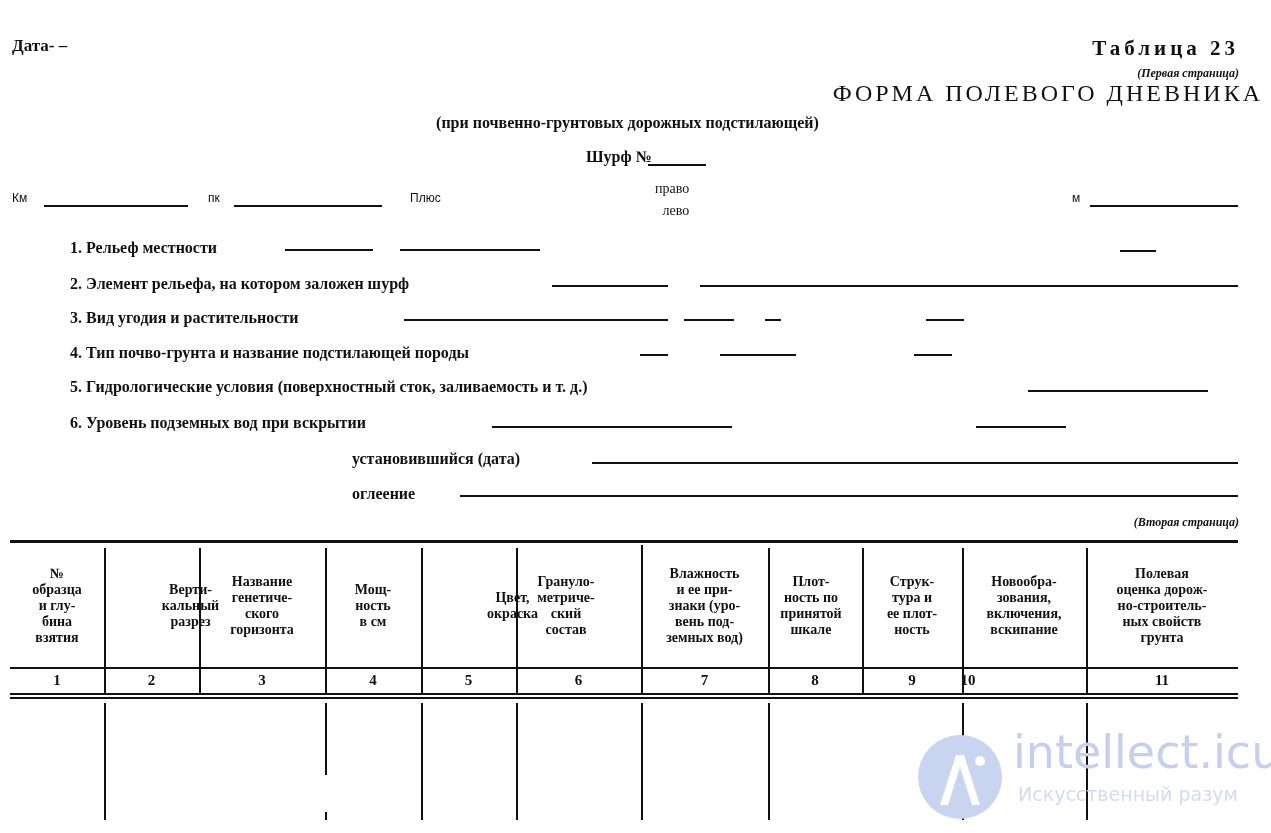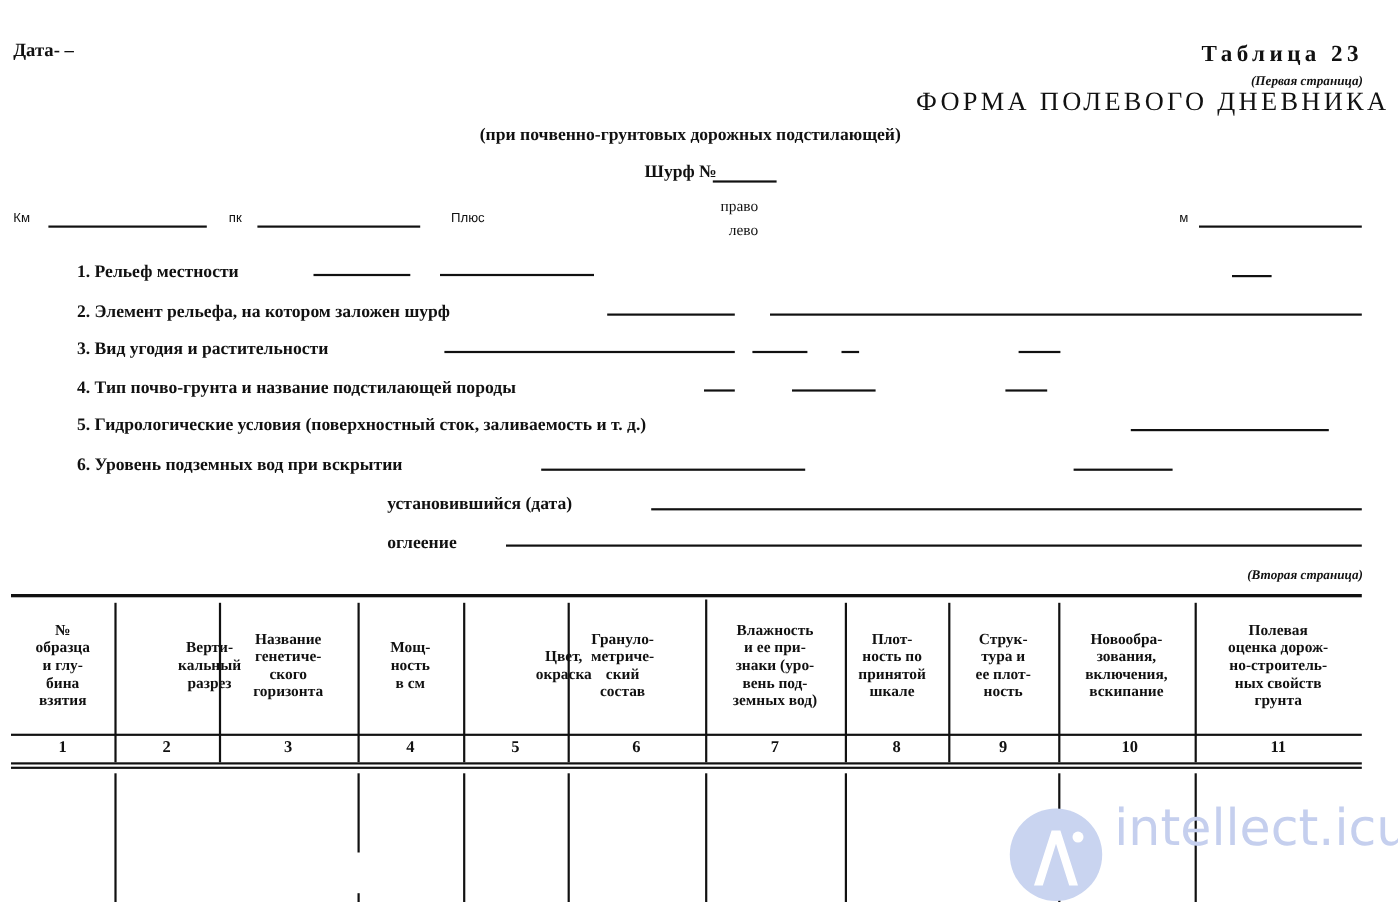--- a/index.html
+++ b/index.html
@@ -183,25 +183,26 @@
 
   <div class="num" style="left:10px; width:94px;">1</div>
   <div class="num" style="left:104px; width:95px;">2</div>
   <div class="num" style="left:199px; width:126px;">3</div>
   <div class="num" style="left:325px; width:96px;">4</div>
   <div class="num" style="left:421px; width:95px;">5</div>
   <div class="num" style="left:516px; width:125px;">6</div>
   <div class="num" style="left:641px; width:127px;">7</div>
   <div class="num" style="left:768px; width:94px;">8</div>
   <div class="num" style="left:862px; width:100px;">9</div>
-  <div class="num" style="left:975px; width:104px;">10</div>
+  <div class="num" style="left:916px; width:104px;">10</div>
   <div class="num" style="left:1086px; width:152px;">11</div>
 </div>
 
 <div class="watermark">
   <div class="wm-circle">
     <svg width="84" height="84" viewBox="0 0 84 84">
       <path d="M22 70 L38 20 L46 20 L62 70 L54 70 L42 32 L30 70 Z" fill="#ffffff"></path>
       <circle cx="62" cy="26" r="5" fill="#ffffff"></circle>
     </svg>
   </div>
   <div class="wm-text">intellect.icu</div>
+  <div class="wm-sub">Искусственный разум</div>
 </div>
 
 </body></html>

